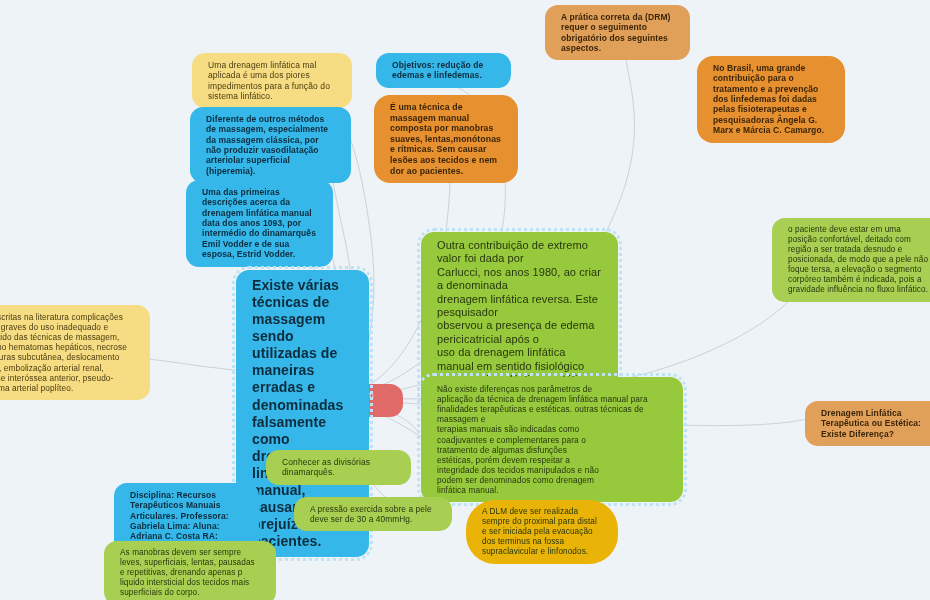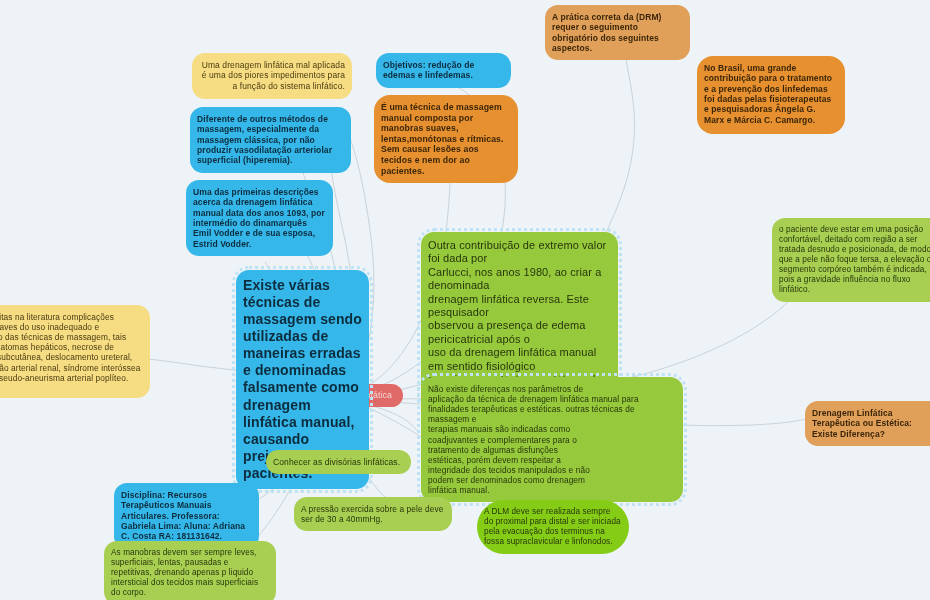--- a/index.html
+++ b/index.html
@@ -25,21 +25,21 @@
     position: absolute;
     left: 0; top: 0;
     width: 930px;
     height: 600px;
     pointer-events: none;
   }
   .node {
     position: absolute;
     box-sizing: border-box;
     border-radius: 13px;
-    padding: 7px 7px;
+    padding: 7px 16px;
     line-height: 1.22;
     color: #1b2a3a;
     letter-spacing: 0.1px;
     word-wrap: break-word;
   }
   .node.sel {
     outline: 3px dotted #bfe3f4;
     outline-offset: 1px;
   }
   .blue   { background: #35b7e9; color: #0d2c3d; font-weight: bold; }
@@ -79,21 +79,21 @@
       <path d="M356,402 C420,430 470,470 500,498"></path>
     </g>
   </svg>
 
   <div class="node red" style="left:303px; top:384px; width:100px; font-size:8.8px; padding-top:6px; padding-bottom:6px;">
     <span>Drenagem Linfática</span>
   </div>
 
   <div id="nodes">
       <div class="node orange-lt" style="left: 545px; top: 5px; width: 145px; min-height: 42px; font-size: 8.5px; background: rgb(224, 160, 90);">A prática correta da (DRM) requer o seguimento obrigatório dos seguintes aspectos.</div>
-      <div class="node yellow" style="left: 192px; top: 53px; width: 160px; min-height: 46px; font-size: 8.5px; background: rgb(246, 220, 130); text-align: right;">Uma drenagem linfática mal aplicada é uma dos piores impedimentos para a função do sistema linfático.</div>
+      <div class="node yellow" style="left: 192px; top: 53px; width: 160px; min-height: 46px; font-size: 8.5px; background: rgb(246, 220, 130);">Uma drenagem linfática mal aplicada é uma dos piores impedimentos para a função do sistema linfático.</div>
       <div class="node blue" style="left: 376px; top: 53px; width: 135px; min-height: 32px; font-size: 8.5px; background: rgb(53, 183, 233);">Objetivos: redução de edemas e linfedemas.</div>
       <div class="node orange" style="left: 697px; top: 56px; width: 148px; min-height: 78px; font-size: 8.5px; background: rgb(230, 144, 47);">No Brasil, uma grande contribuição para o tratamento e a prevenção dos linfedemas foi dadas pelas fisioterapeutas e pesquisadoras Ângela G. Marx e Márcia C. Camargo.</div>
       <div class="node blue" style="left: 190px; top: 107px; width: 161px; min-height: 65px; font-size: 8.5px; background: rgb(53, 183, 233);">Diferente de outros métodos de massagem, especialmente da massagem clássica, por não produzir vasodilatação arteriolar superficial (hiperemia).</div>
       <div class="node orange" style="left: 374px; top: 95px; width: 144px; min-height: 80px; font-size: 8.7px; background: rgb(230, 144, 47);">É uma técnica de massagem manual composta por manobras suaves, lentas,monótonas e rítmicas. Sem causar lesões aos tecidos e nem dor ao pacientes.</div>
       <div class="node blue" style="left: 186px; top: 180px; width: 147px; min-height: 67px; font-size: 8.5px; background: rgb(53, 183, 233);">Uma das primeiras descrições acerca da drenagem linfática manual data dos anos 1093, por intermédio do dinamarquês Emil Vodder e de sua esposa, Estrid Vodder.</div>
       <div class="node green-lt" style="left: 772px; top: 218px; width: 175px; min-height: 82px; font-size: 8.2px; background: rgb(169, 207, 82);">o paciente deve estar em uma posição confortável, deitado com região a ser tratada desnudo  e posicionada, de modo que a pele não foque tersa, a elevação  o segmento corpóreo também é indicada, pois a gravidade influência no fluxo linfático.</div>
       <div class="node green sel" style="left: 421px; top: 232px; width: 197px; min-height: 128px; font-size: 11px; background: rgb(151, 201, 61); white-space: pre-line;">Outra contribuição de extremo valor foi dada por
 Carlucci, nos anos 1980, ao criar a denominada
 drenagem linfática reversa. Este pesquisador
 observou a presença de edema pericicatricial após o
@@ -104,20 +104,20 @@
       <div class="node green sel" style="left: 421px; top: 377px; width: 262px; min-height: 113px; font-size: 8.3px; background: rgb(151, 201, 61); white-space: pre-line;">Não existe diferenças nos parâmetros  de
 aplicação da técnica  de drenagem linfática  manual para finalidades terapêuticas e estéticas. outras técnicas de massagem e
 terapias manuais são indicadas como
 coadjuvantes  e complementares para o
 tratamento de algumas disfunções
 estéticas, porém devem respeitar a
 integridade dos tecidos manipulados e não
 podem ser denominados como drenagem
 linfática manual.</div>
       <div class="node orange-lt" style="left: 805px; top: 401px; width: 140px; min-height: 30px; font-size: 8.5px; background: rgb(224, 160, 90);">Drenagem Linfática Terapêutica ou Estética: Existe Diferença?</div>
-      <div class="node green-lt" style="left: 266px; top: 450px; width: 145px; min-height: 22px; font-size: 8.5px; background: rgb(169, 207, 82);">Conhecer as divisórias linfáticas.</div>
+      <div class="node green-lt" style="left: 266px; top: 450px; width: 145px; min-height: 22px; font-size: 8.5px; background: rgb(169, 207, 82);">Conhecer as divisórias dinamarquês.</div>
       <div class="node green-lt" style="left: 294px; top: 497px; width: 158px; min-height: 30px; font-size: 8.3px; background: rgb(169, 207, 82);">A pressão exercida sobre a pele deve ser de 30 a 40mmHg.</div>
       <div class="node blue" style="left: 114px; top: 483px; width: 145px; min-height: 50px; font-size: 8.5px; background: rgb(53, 183, 233);">Disciplina: Recursos Terapêuticos Manuais Articulares. Professora: Gabriela Lima: Aluna: Adriana C. Costa RA: 181131642.</div>
-      <div class="node green-lt" style="left: 477px; top: 500px; width: 152px; min-height: 48px; font-size: 8.2px; background: #84cc16; border-radius: 29px;">A DLM deve ser realizada sempre do proximal para distal e ser iniciada pela evacuação dos terminus na fossa supraclavicular e linfonodos.</div>
+      <div class="node green-lt" style="left: 466px; top: 500px; width: 152px; min-height: 48px; font-size: 8.2px; background: #eab308; border-radius: 29px;">A DLM deve ser realizada sempre do proximal para distal e ser iniciada pela evacuação dos terminus na fossa supraclavicular e linfonodos.</div>
       <div class="node green-lt" style="left: 104px; top: 541px; width: 172px; min-height: 47px; font-size: 8.2px; background: rgb(169, 207, 82);">As manobras devem ser sempre leves, superficiais, lentas, pausadas e repetitivas, drenando apenas p liquido intersticial dos tecidos mais superficiais do corpo.</div>
     </div>
 
 </div>
 
 </body></html>

